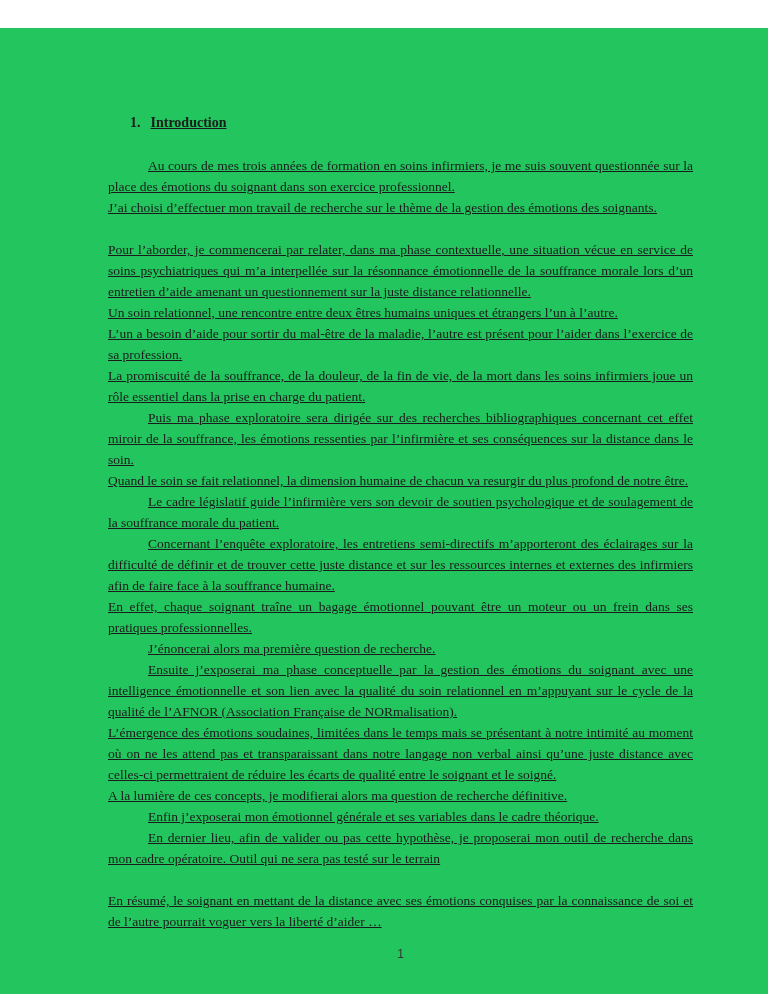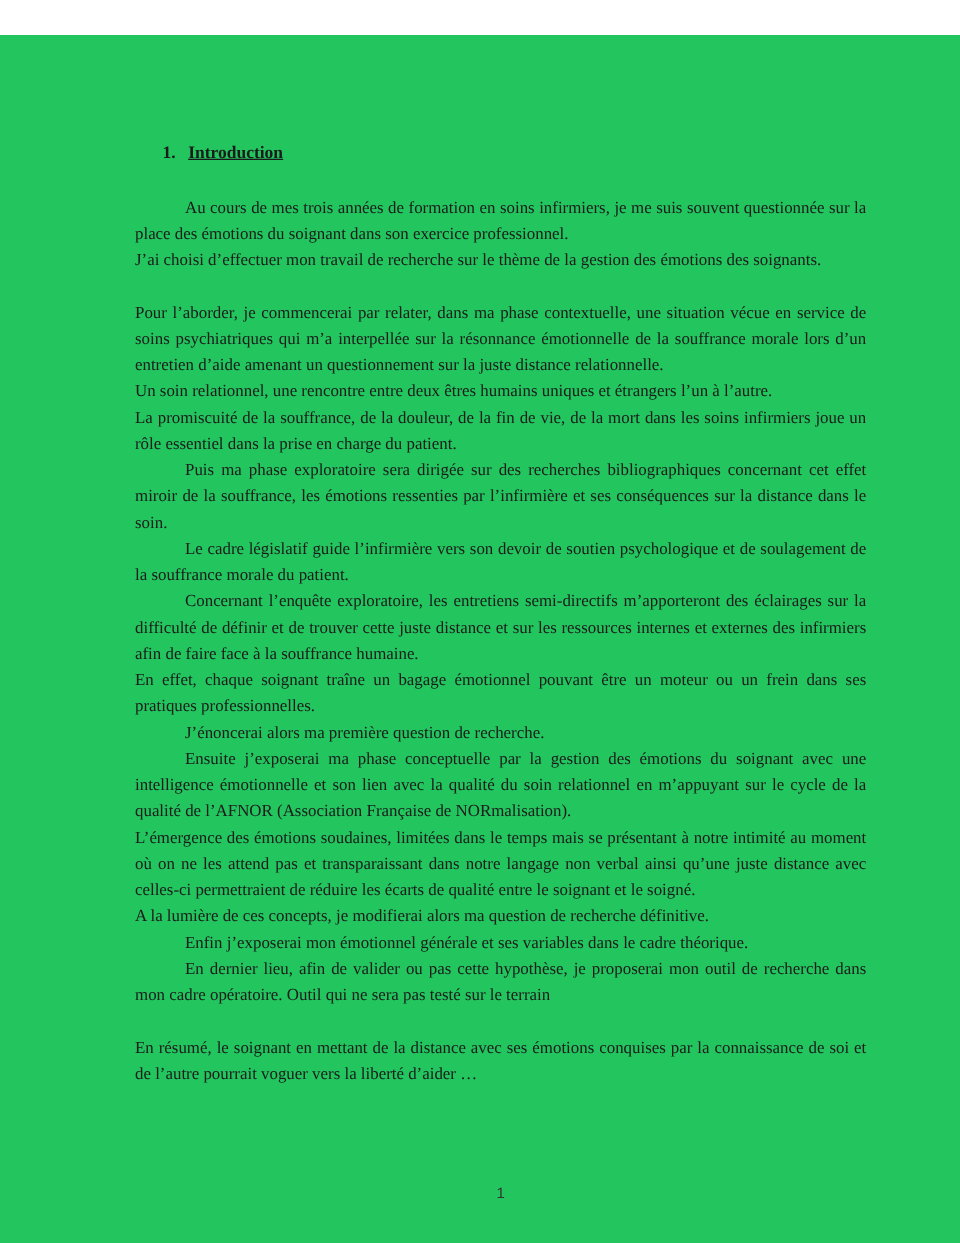--- a/index.html
+++ b/index.html
@@ -29,20 +29,21 @@
   }
   .heading .h-num {
     margin-right: 10px;
   }
   .heading .h-title {
     text-decoration: underline;
   }
   p.para {
     margin: 0;
     text-align: justify;
+    text-decoration: underline;
   }
   p.para.indent {
     text-indent: 40px;
   }
   p.para.gap {
     margin-top: 21px;
   }
   .footer-pagenum {
     position: absolute;
     top: 916px;
@@ -60,22 +61,24 @@
 <div class="page">
 
   <div class="heading">
     <span class="h-num">1.</span><span class="h-title">Introduction</span>
   </div>
 
   <p class="para indent">Au cours de mes trois années de formation en soins infirmiers, je me suis souvent questionnée sur la place des émotions du soignant dans son exercice professionnel.</p>
   <p class="para">J’ai choisi d’effectuer mon travail de recherche sur le thème de la gestion des émotions des soignants.</p>
   <p class="para gap">Pour l’aborder, je commencerai par relater, dans ma phase contextuelle, une situation vécue en service de soins psychiatriques qui m’a interpellée sur la résonnance émotionnelle de la souffrance morale lors d’un entretien d’aide amenant un questionnement sur la juste distance relationnelle.</p>
   <p class="para">Un soin relationnel, une rencontre entre deux êtres humains uniques et étrangers l’un à l’autre.</p>
+  <p class="para">L’un a besoin d’aide pour sortir du mal-être de la maladie, l’autre est présent pour l’aider dans l’exercice de sa profession.</p>
   <p class="para">La promiscuité de la souffrance, de la douleur, de la fin de vie, de la mort dans les soins infirmiers joue un rôle essentiel dans la prise en charge du patient.</p>
   <p class="para indent">Puis ma phase exploratoire sera dirigée sur des recherches bibliographiques concernant cet effet miroir de la souffrance, les émotions ressenties par l’infirmière et ses conséquences sur la distance dans le soin.</p>
+  <p class="para">Quand le soin se fait relationnel, la dimension humaine de chacun va resurgir du plus profond de notre être.</p>
   <p class="para indent">Le cadre législatif guide l’infirmière vers son devoir de soutien psychologique et de soulagement de la souffrance morale du patient.</p>
   <p class="para indent">Concernant l’enquête exploratoire, les entretiens semi-directifs m’apporteront des éclairages sur la difficulté de définir et de trouver cette juste distance et sur les ressources internes et externes des infirmiers afin de faire face à la souffrance humaine.</p>
   <p class="para">En effet, chaque soignant traîne un bagage émotionnel pouvant être un moteur ou un frein dans ses pratiques professionnelles.</p>
   <p class="para indent">J’énoncerai alors ma première question de recherche.</p>
   <p class="para indent">Ensuite j’exposerai ma phase conceptuelle par la gestion des émotions du soignant avec une intelligence émotionnelle et son lien avec la qualité du soin relationnel en m’appuyant sur le cycle de la qualité de l’AFNOR (Association Française de NORmalisation).</p>
   <p class="para">L’émergence des émotions soudaines, limitées dans le temps mais se présentant à notre intimité au moment où on ne les attend pas et transparaissant dans notre langage non verbal ainsi qu’une juste distance avec celles-ci permettraient de réduire les écarts de qualité entre le soignant et le soigné.</p>
   <p class="para">A la lumière de ces concepts, je modifierai alors ma question de recherche définitive.</p>
   <p class="para indent">Enfin j’exposerai mon émotionnel générale et ses variables dans le cadre théorique.</p>
   <p class="para indent">En dernier lieu, afin de valider ou pas cette hypothèse, je proposerai mon outil de recherche dans mon cadre opératoire. Outil qui ne sera pas testé sur le terrain</p>
   <p class="para gap">En résumé, le soignant en mettant de la distance avec ses émotions conquises par la connaissance de soi et de l’autre pourrait voguer vers la liberté d’aider …</p>

